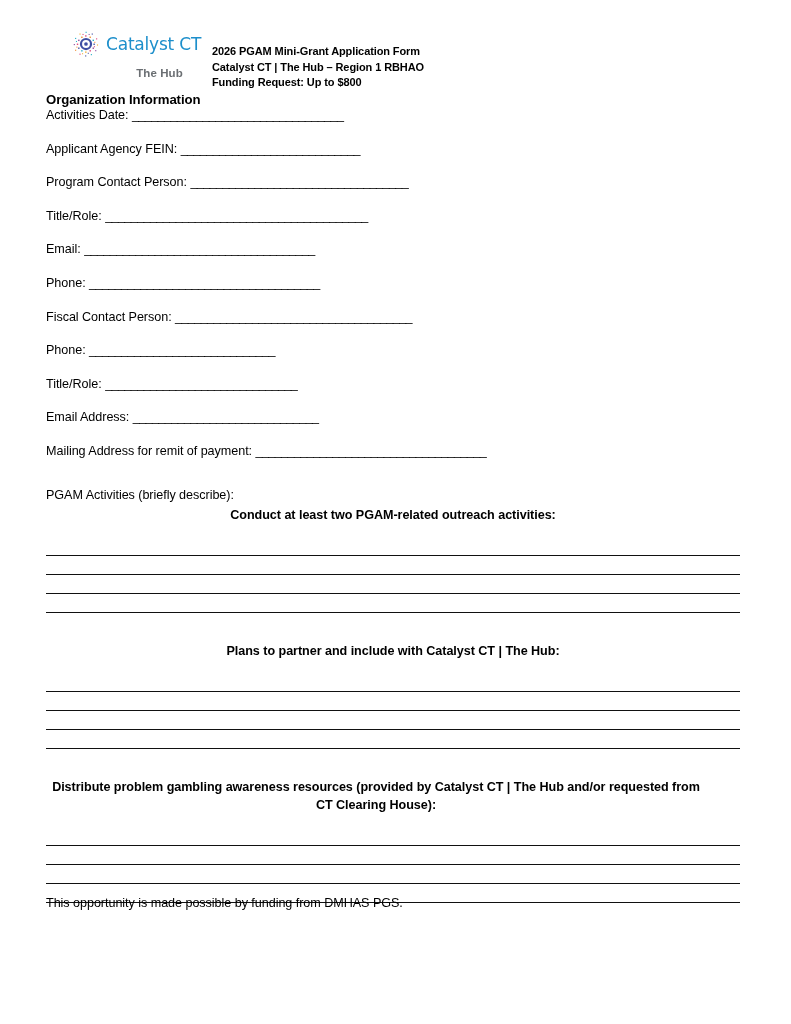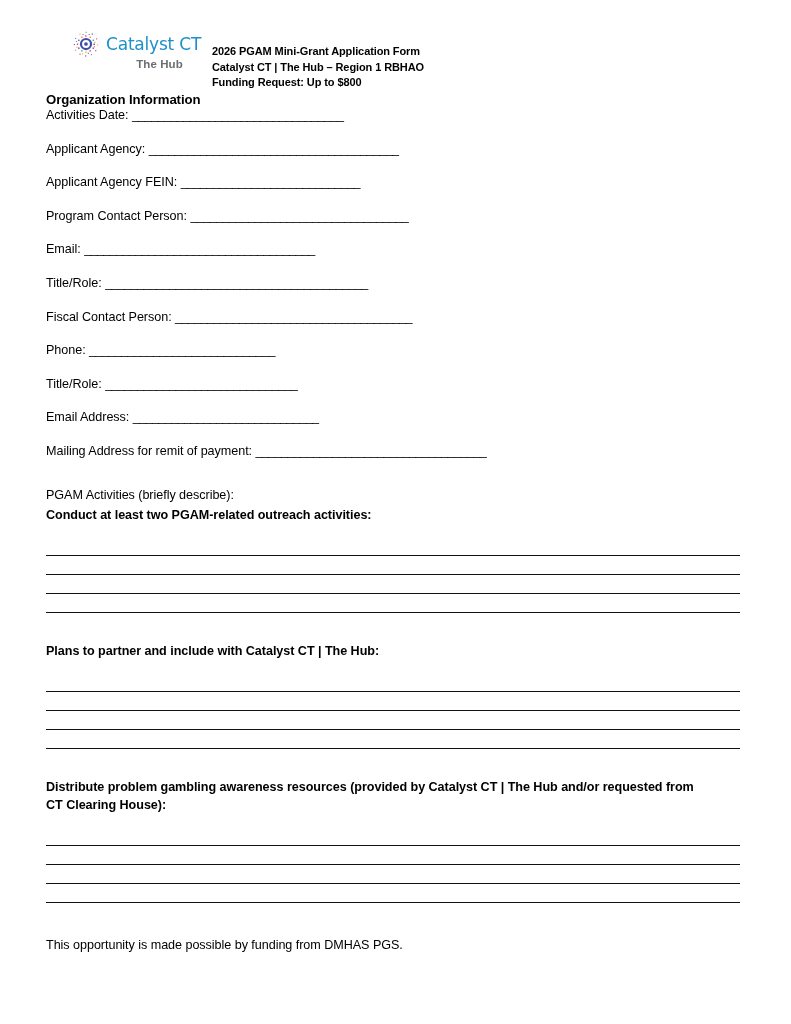--- a/index.html
+++ b/index.html
@@ -52,21 +52,21 @@
     letter-spacing: -0.2px;
     color: #1d8fcb;
     line-height: 1;
     white-space: nowrap;
   }
   .logo-sub {
     font-size: 11.5px;
     font-weight: 700;
     color: #6b6f73;
     letter-spacing: 0.1px;
-    margin-top: 0;
+    margin-top: 9px;
     margin-left: 30px;
     text-align: center;
   }
 
   .doc-title {
     position: absolute;
     left: 212px;
     top: 44px;
     width: 360px;
     text-align: left;
@@ -110,38 +110,39 @@
     line-height: 1;
     margin: 0 0 6px 0;
     letter-spacing: -0.05px;
   }
   .prompt-bold {
     font-size: 12.6px;
     font-weight: 700;
     line-height: 1.42;
     margin: 0 0 12px 0;
     letter-spacing: -0.05px;
+    text-align: center;
   }
   .prompt-bold.wrap { white-space: normal; max-width: 660px; }
 
   .write-lines {
     margin: 0 0 14px 0;
   }
   .write-line {
     border-bottom: 1.3px solid #111111;
     height: 18px;
   }
 
   .gap-sm { height: 10px; }
   .gap-md { height: 16px; }
 
   .footer-note {
     position: absolute;
     left: 46px;
-    top: 938px;
+    top: 896px;
     font-size: 12.6px;
     letter-spacing: -0.05px;
   }
 </style>
 </head>
 <body>
 
 <div class="page">
 
   <div class="header">
@@ -202,25 +203,25 @@
       <div>Funding Request: Up to $800</div>
     </div>
   </div>
 
   <div class="content">
 
     <h2 class="section-title">Organization Information</h2>
 
     <div id="org-fields">
         <div class="field-row"><span class="field-label">Activities Date:</span> <span class="fill">_________________________________</span></div>
-        <div class="field-row"><span class="field-label">Applicant Agency:</span> <span class="fill">_______________________________________</span></div>
         <div class="field-row"><span class="field-label">Applicant Agency FEIN:</span> <span class="fill">____________________________</span></div>
         <div class="field-row"><span class="field-label">Program Contact Person:</span> <span class="fill">__________________________________</span></div>
+        <div class="field-row"><span class="field-label">Title/Role:</span> <span class="fill">_________________________________________</span></div>
         <div class="field-row"><span class="field-label">Email:</span> <span class="fill">____________________________________</span></div>
-        <div class="field-row"><span class="field-label">Title/Role:</span> <span class="fill">_________________________________________</span></div>
+        <div class="field-row"><span class="field-label">Phone:</span> <span class="fill">____________________________________</span></div>
         <div class="field-row"><span class="field-label">Fiscal Contact Person:</span> <span class="fill">_____________________________________</span></div>
         <div class="field-row"><span class="field-label">Phone:</span> <span class="fill">_____________________________</span></div>
         <div class="field-row"><span class="field-label">Title/Role:</span> <span class="fill">______________________________</span></div>
         <div class="field-row"><span class="field-label">Email Address:</span> <span class="fill">_____________________________</span></div>
         <div class="field-row"><span class="field-label">Mailing Address for remit of payment:</span> <span class="fill">____________________________________</span></div>
       </div>
 
     <div class="gap-sm"></div>
 
     <div class="plain-line">PGAM Activities (briefly describe):</div>

